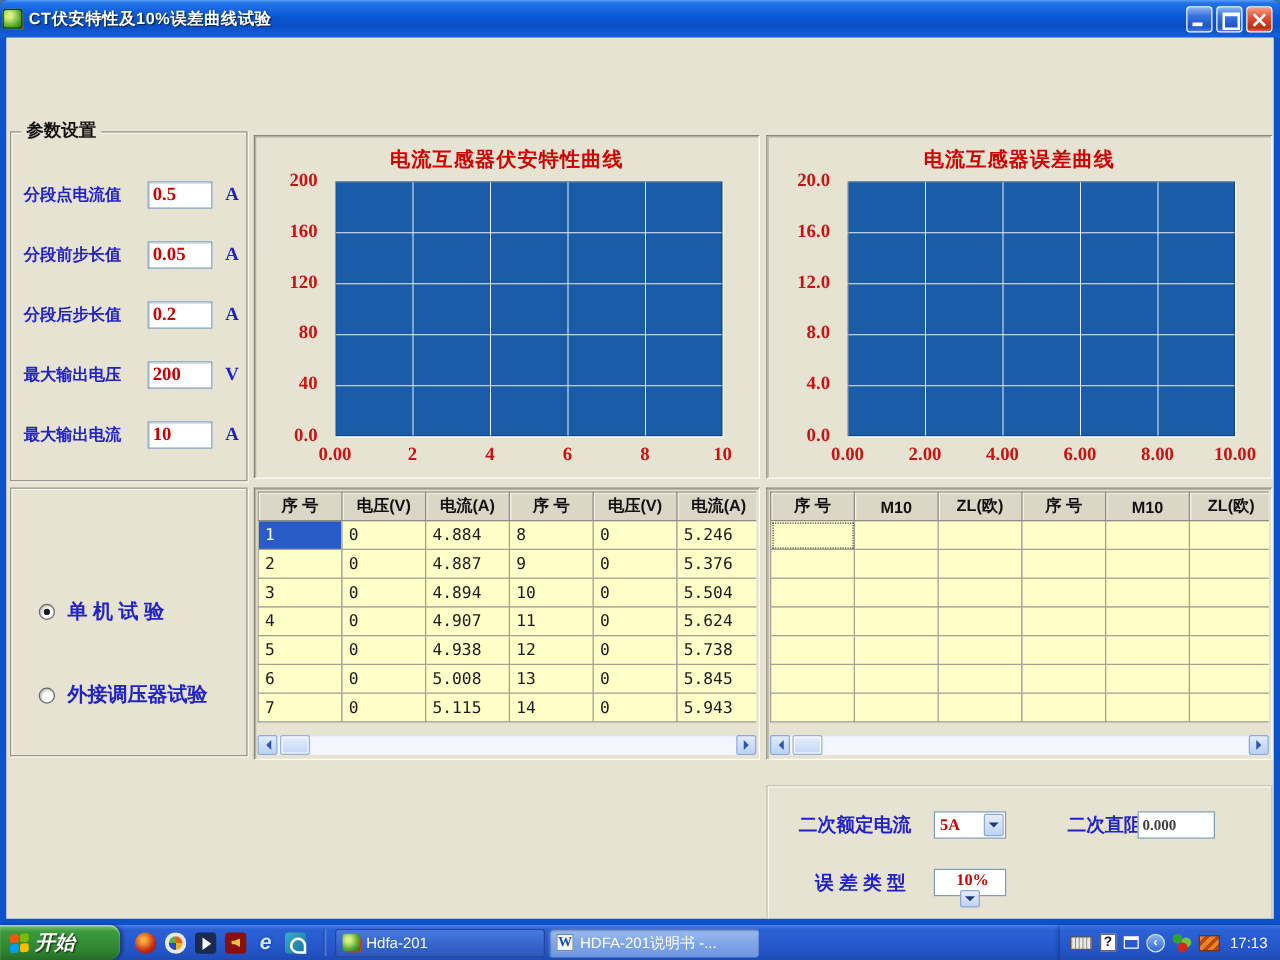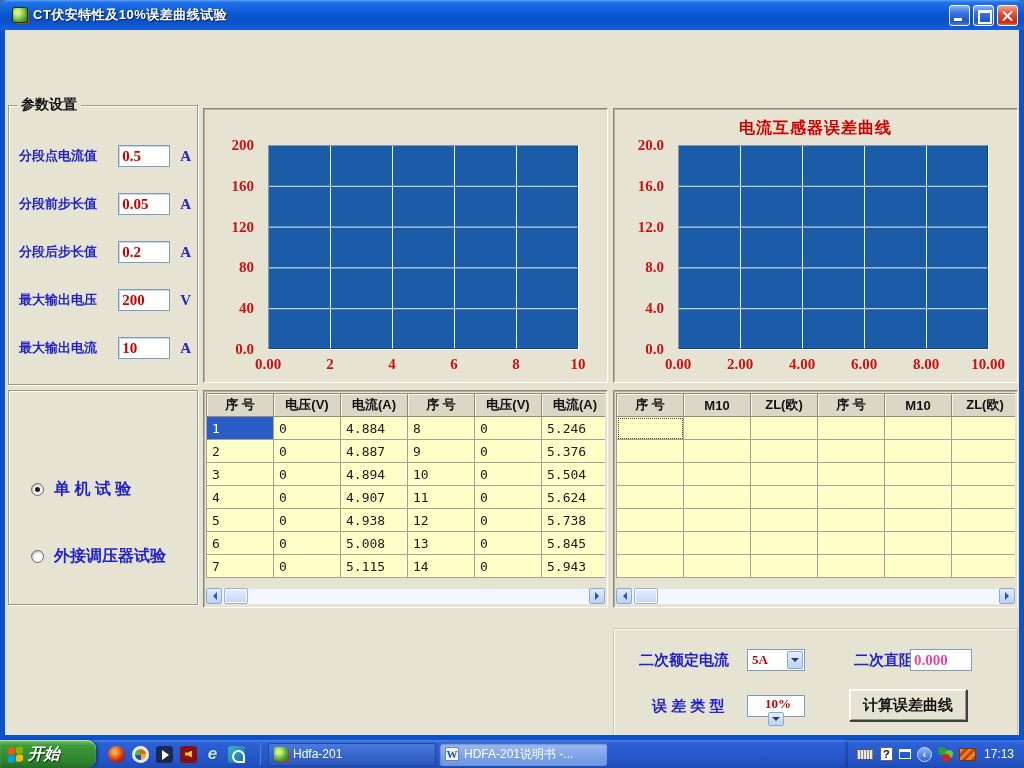--- a/index.html
+++ b/index.html
@@ -4,21 +4,21 @@
 <style>
   * { margin:0; padding:0; box-sizing:border-box; }
   html,body { width:1024px; height:768px; overflow:hidden;
     font-family:"Liberation Sans","DejaVu Sans",sans-serif; }
   #desktop { position:relative; width:1024px; height:768px; background:#3A6EA5; }
 
   
   #app-window { position:absolute; left:0; top:0; width:1024px; height:740px;
     background:#0C52CC; border-radius:8px 8px 0 0; }
   #titlebar { position:absolute; left:0; top:0; right:0; height:30px;
-    border-radius:7px 7px 0 0; padding:0 6px 0 12px; display:flex; align-items:center;
+    border-radius:7px 7px 0 0; padding:0 6px 0 2px; display:flex; align-items:center;
     background:linear-gradient(180deg,#5AA0F8 0%,#2272E8 8%,#0A57D4 45%,#0A50C8 70%,#1660DC 100%); }
   .app-icon { width:16px; height:16px; margin-right:5px; border-radius:3px;
     background:radial-gradient(circle at 35% 35%,#D8F080 15%,#52A832 60%,#1E6A1E 100%);
     box-shadow:inset 0 0 0 1px #0A3A0A, 2px 2px 0 -1px #C83C10; }
   #titlebar-text { color:#fff; font-weight:bold; font-size:13px; flex:1;
     text-shadow:1px 1px 1px #123; letter-spacing:.5px; }
   .winbtn { width:21px; height:21px; margin-left:3px; border-radius:3px; position:relative;
     border:1px solid #fff;
     background:linear-gradient(180deg,#8CB4F4 0%,#3B74E0 35%,#1E55C8 80%,#4278E0 100%); }
   .winbtn.close { background:linear-gradient(180deg,#F4A088 0%,#E25037 40%,#C22D10 85%,#E06448 100%); }
@@ -132,21 +132,21 @@
   .combo { position:absolute; width:58px; height:22px; background:#fff; border:1px solid #7F9DB9;
     display:flex; align-items:center; }
   .combo .combo-value { flex:1; color:#CC0000; font-size:13px; font-weight:bold; padding-left:4px;
     font-family:"Liberation Serif","DejaVu Serif",serif; }
   .combo .combo-arrow { width:16px; height:18px; margin-right:1px; border-radius:2px;
     background:linear-gradient(180deg,#E6EEFD,#BCD2F6); border:1px solid #8DA8D8;
     display:flex; align-items:center; justify-content:center; }
   .combo .combo-arrow::after { content:""; width:0; height:0; border:4px solid transparent;
     border-top-color:#1A3E78; margin-top:4px; }
   .set-input { position:absolute; width:62px; height:22px; background:#fff; border:1px solid #7F9DB9;
-    color:#ec4899; font-size:15px; font-weight:bold; padding:0 3px;
+    color:#404040; font-size:12px; font-weight:bold; padding:0 3px;
     font-family:"Liberation Serif","DejaVu Serif",serif; }
 
   
   #taskbar { position:absolute; left:0; bottom:0; width:1024px; height:28px;
     background:linear-gradient(180deg,#4E82E4 0%,#2B61D6 12%,#2456C8 70%,#1E4BB4 100%);
     display:flex; align-items:center; }
   #start-button { width:96px; height:28px; border-radius:0 9px 9px 0; display:flex; align-items:center;
     padding-left:8px; gap:5px;
     background:linear-gradient(180deg,#7CC06C 0%,#3B9B3B 20%,#2E8330 75%,#246B26 100%);
     box-shadow:inset 0 1px 1px #B8E0A8, 2px 0 3px rgba(0,0,0,.35); }
@@ -265,20 +265,21 @@
           <span class="radio on"></span>
           <span class="radio-label">单 机 试 验</span>
         </div>
         <div class="radio-row" style="top:155px;">
           <span class="radio"></span>
           <span class="radio-label">外接调压器试验</span>
         </div>
       </div>
 
       <div id="chart1" class="panel-sunken">
+        <div class="chart-title">电流互感器伏安特性曲线</div>
         <div class="y-ticks">
             <span style="top: 0%;">200</span>
             <span style="top: 20%;">160</span>
             <span style="top: 40%;">120</span>
             <span style="top: 60%;">80</span>
             <span style="top: 80%;">40</span>
             <span style="top: 100%;">0.0</span>
           </div>
         <div class="plot"></div>
         <div class="x-ticks">
@@ -533,21 +534,20 @@
           <span class="combo-value">5A</span>
           <span class="combo-arrow"></span>
         </div>
         <div class="set-label" style="left:240px; top:22px;">二次直阻</div>
         <input class="set-input" style="left: 296px; top: 20px;" value="0.000">
         <div class="set-label" style="left:38px; top:68px;">误 差 类 型</div>
         <div class="combo" style="left:133px; top:66px;flex-direction:column;">
           <span class="combo-value">10%</span>
           <span class="combo-arrow"></span>
         </div>
-        <div class="btn" id="btn-calc">计算误差曲线</div>
       </div>
     </div>
   </div>
 
   <div id="taskbar">
     <div id="start-button">
       <span class="winflag">
           <i></i>
           <i></i>
           <i></i>

